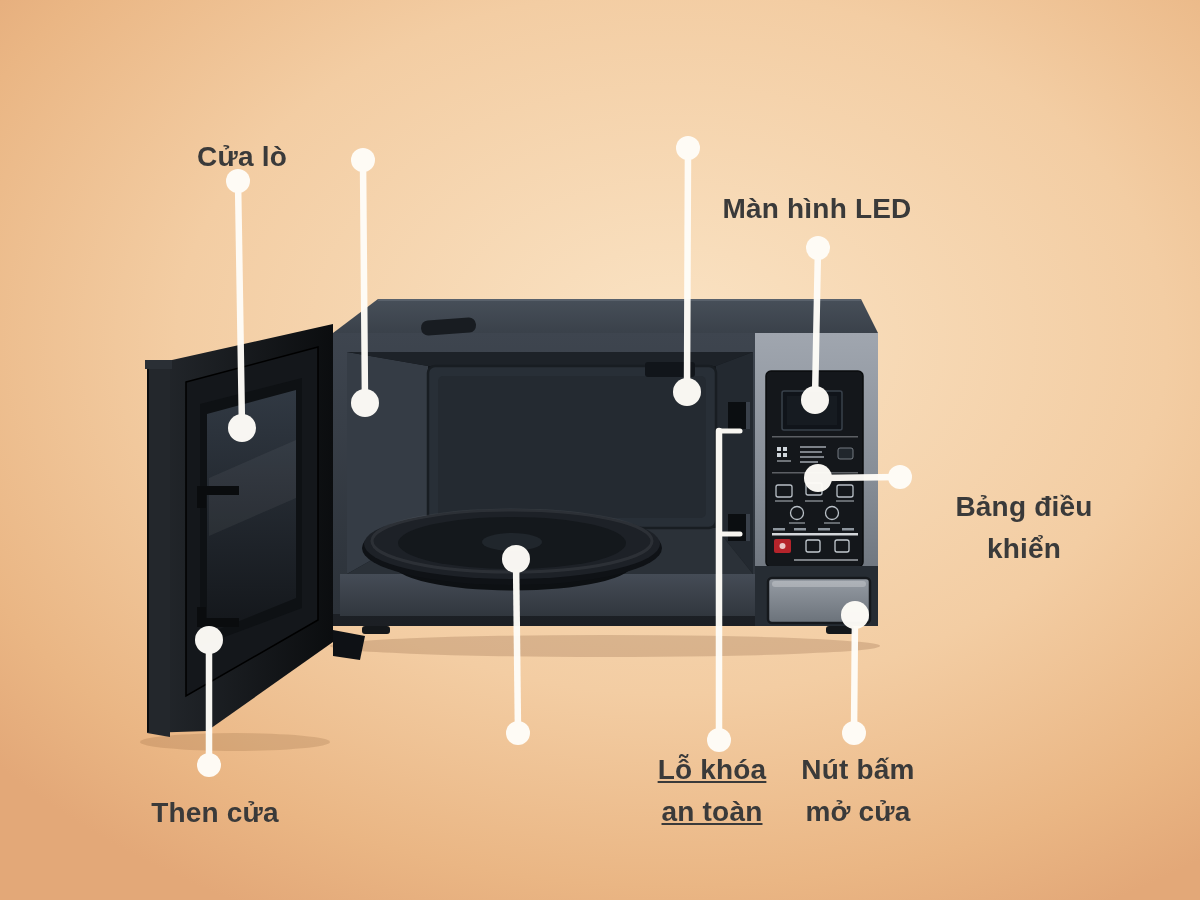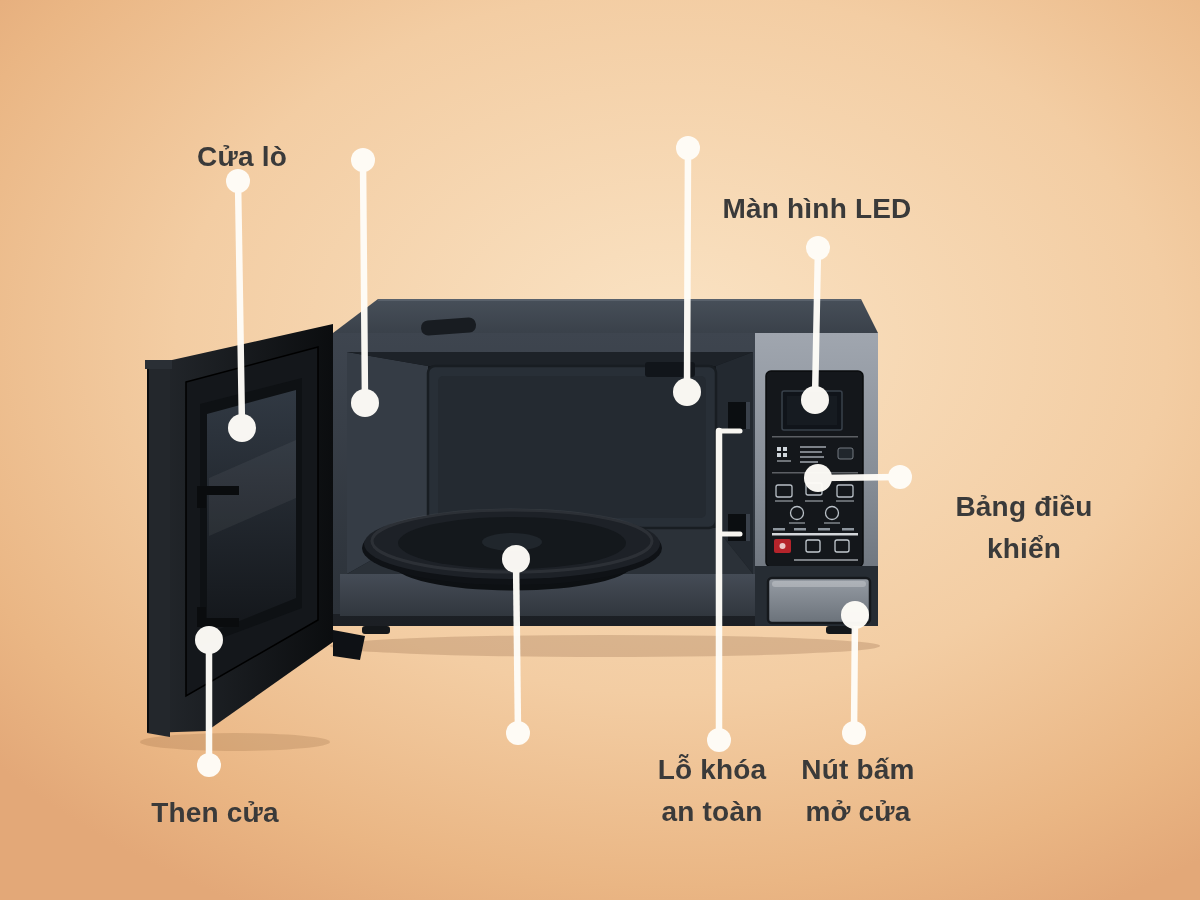--- a/index.html
+++ b/index.html
@@ -20,21 +20,21 @@
     white-space:pre-line;
     text-align:center;
     letter-spacing:.2px;
   }
   .lbl-door{left:242px;top:136px;}
   .lbl-vent{left:395px;top:112px;}
   .lbl-lamp{left:665px;top:100px;}
   .lbl-led{left:817px;top:188px;text-align:right;}
   .lbl-panel{left:1024px;top:486px;}
   .lbl-turntable{left:523px;top:751px;}
-  .lbl-safety{left:712px;top:749px;}
+  .lbl-safety{left:712px;top:749px;text-decoration:underline;}
   .lbl-openbtn{left:858px;top:749px;}
   .lbl-latch{left:215px;top:792px;}
   svg{position:absolute;left:0;top:0;}
 </style>
 </head>
 <body>
 
 <div class="stage">
 
   <svg width="1200" height="900" viewBox="0 0 1200 900">

